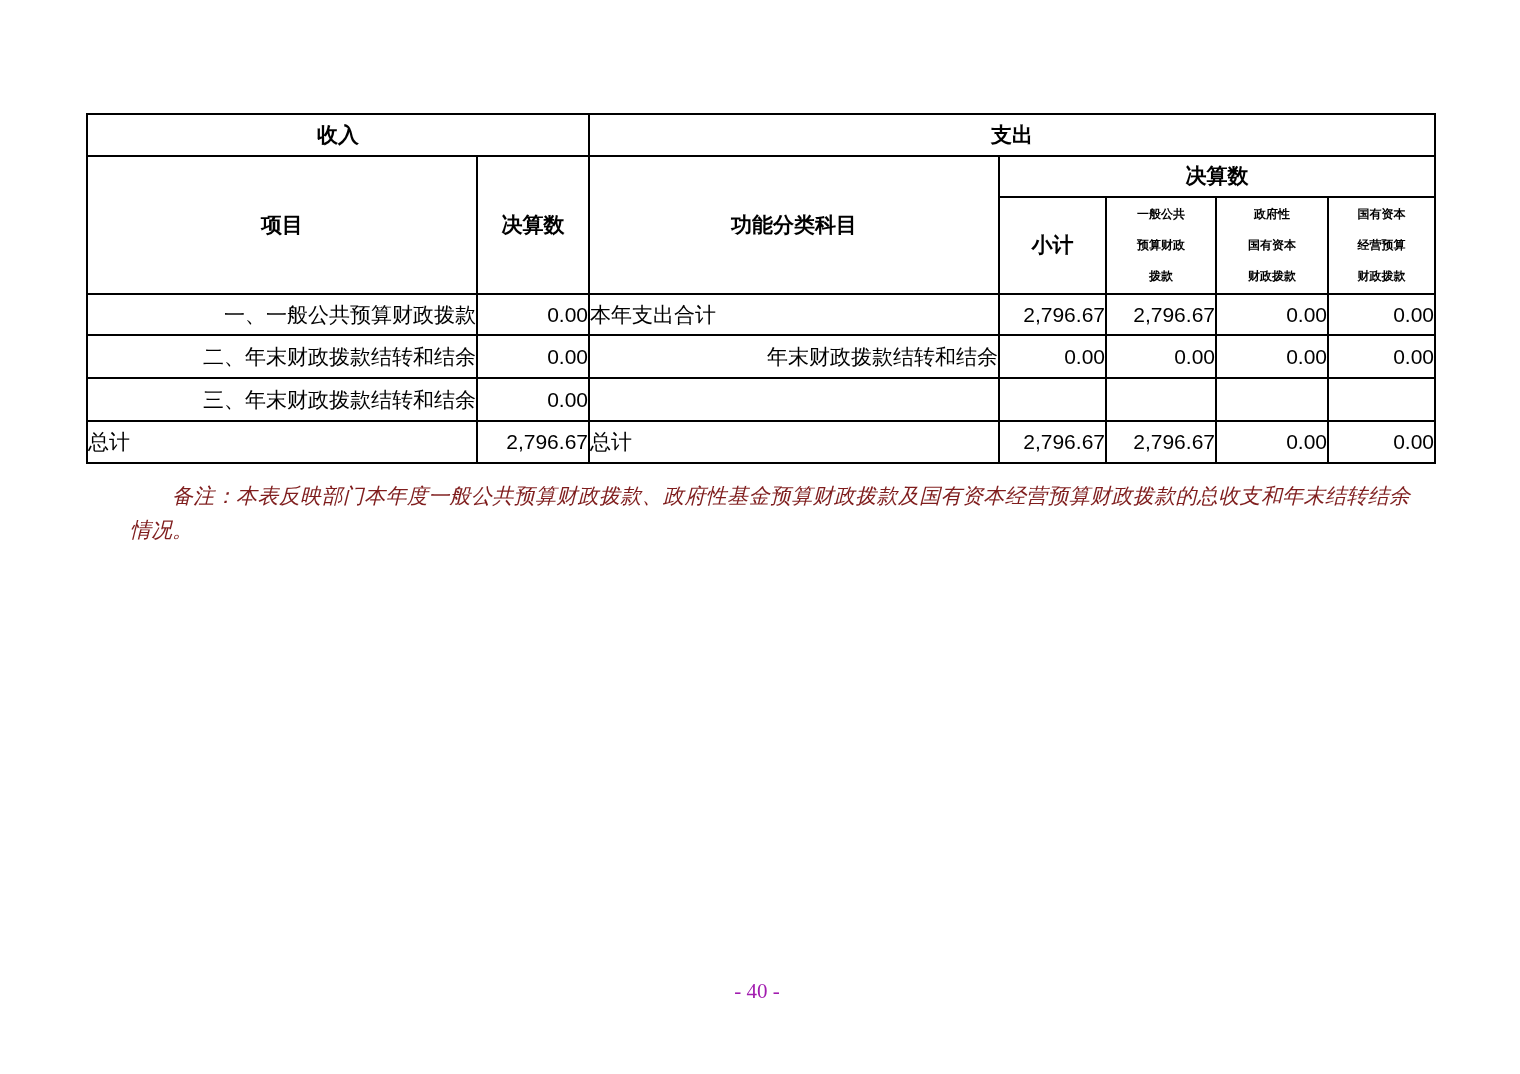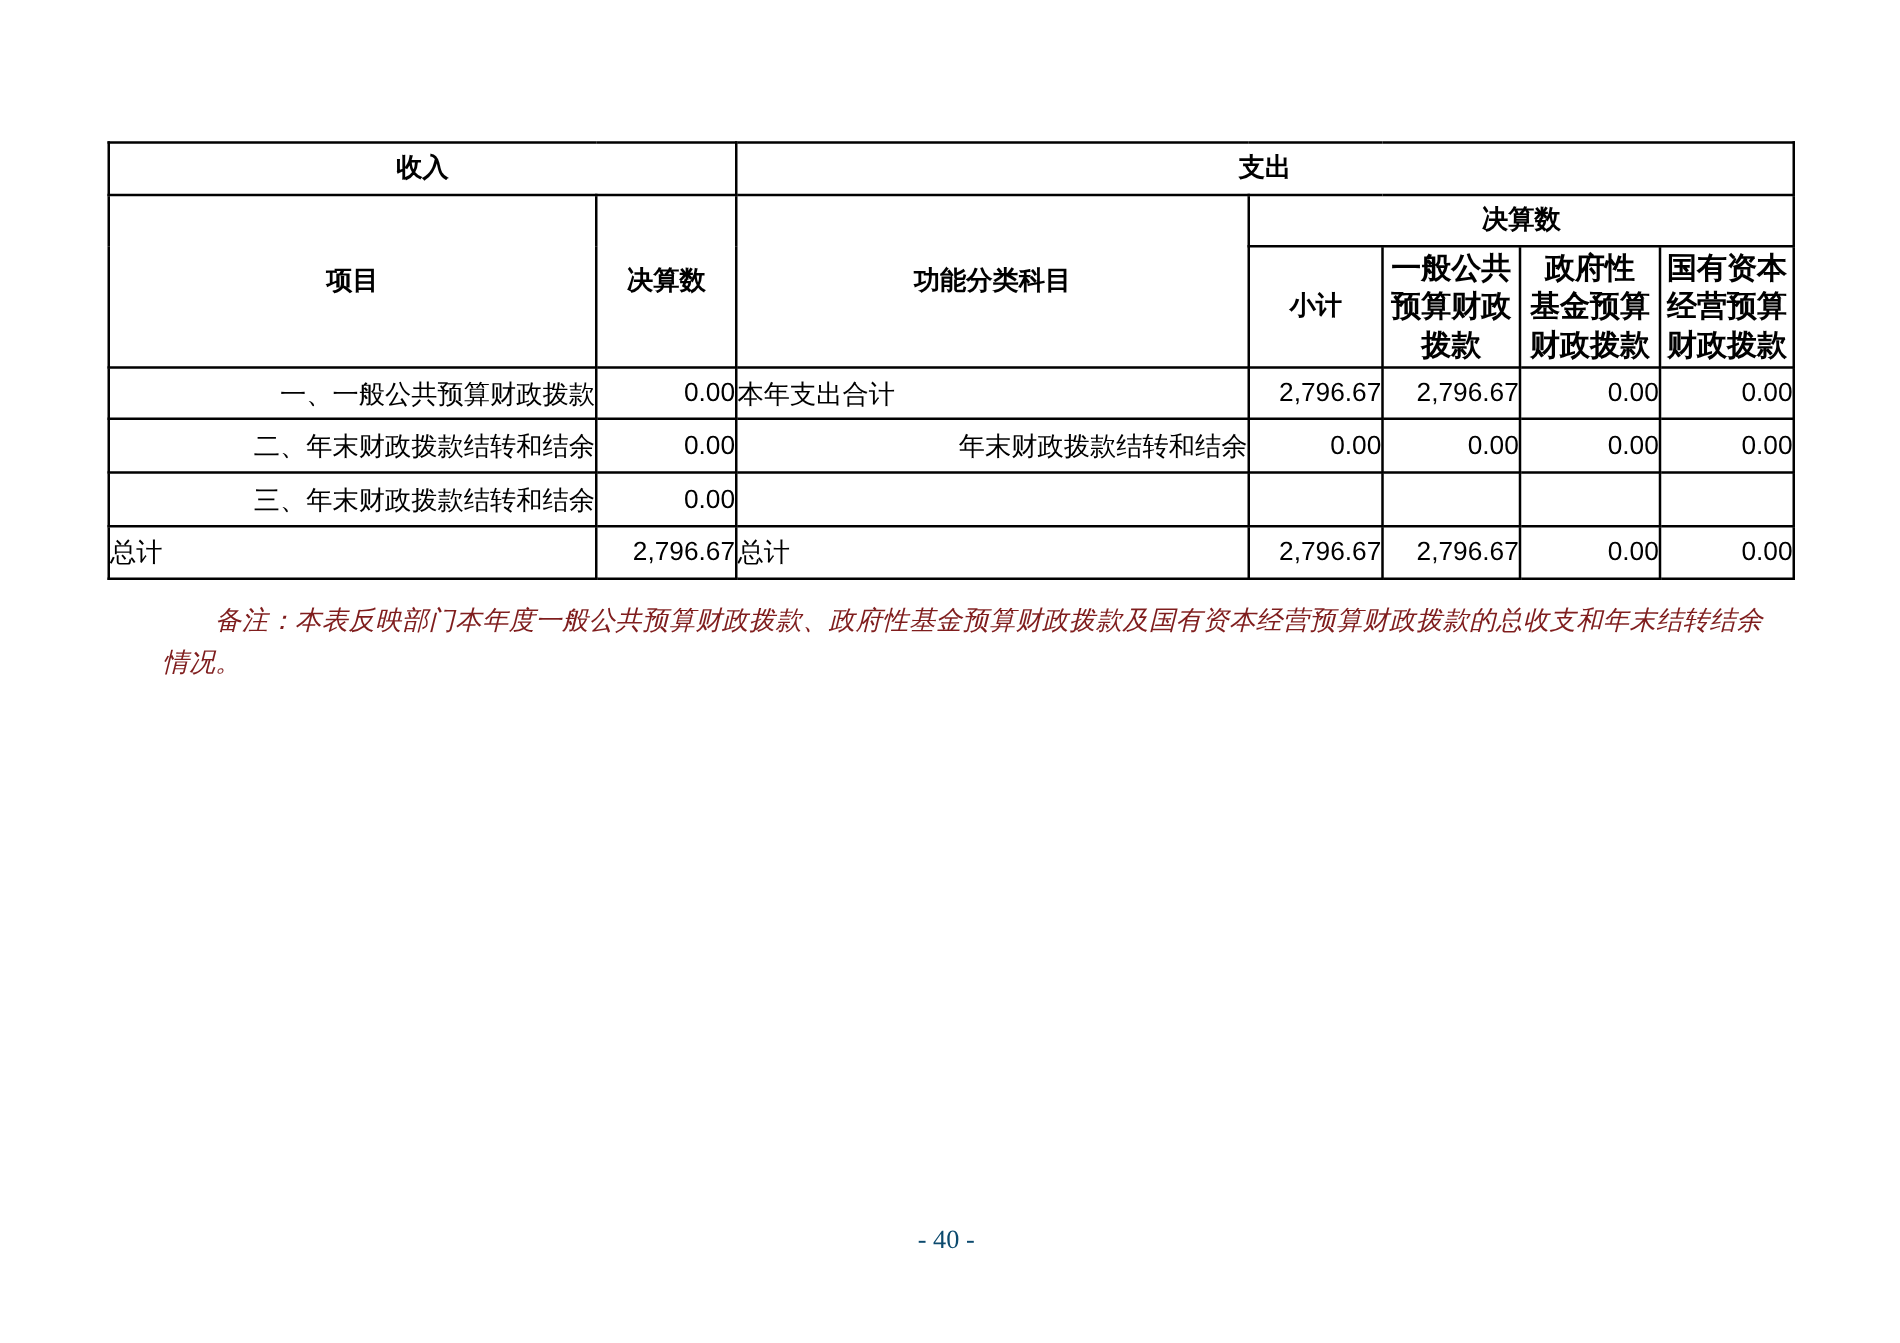--- a/index.html
+++ b/index.html
@@ -37,21 +37,21 @@
   
   .hd {
     font-family: "Liberation Sans", sans-serif;
     font-weight: 700;
     font-size: 21px;
     text-align: center;
     line-height: 1.35;
   }
   .hd-multiline {
     white-space: pre-line;
-    font-size: 24px;
+    font-size: 12px;
     line-height: 31px;
   }
   
   .cell-text {
     font-family: "Liberation Serif", serif;
     font-size: 21px;
   }
   .item-left   { text-align: right;  padding-left: 10px;  padding-right: 4px; }
   .item-center { text-align: left; }
   .num {
@@ -83,21 +83,21 @@
     color: #7f1d1d;
   }
   .page-number {
     position: absolute;
     left: 0;
     top: 979px;
     width: 1514px;
     text-align: center;
     font-family: "Liberation Serif", serif;
     font-size: 21px;
-    color: #0c4a6e;
+    color: #a21caf;
   }
 </style>
 </head>
 <body>
 
 <div class="page">
 
   <table class="budget-table">
     <colgroup>
       <col style="width:390px">
@@ -121,21 +121,21 @@
       <td rowspan="2" class="hd">功能分类科目</td>
       <td colspan="4" class="hd">决算数</td>
     </tr>
 
     <tr class="rC">
       <td class="hd">小计</td>
       <td class="hd hd-multiline">一般公共
 预算财政
 拨款</td>
       <td class="hd hd-multiline">政府性
-基金预算
+国有资本
 财政拨款</td>
       <td class="hd hd-multiline">国有资本
 经营预算
 财政拨款</td>
     </tr>
 
     <tr class="rD1">
       <td class="cell-text item-left">一、一般公共预算财政拨款</td>
       <td class="num">0.00</td>
       <td class="cell-text item-center">本年支出合计</td>

